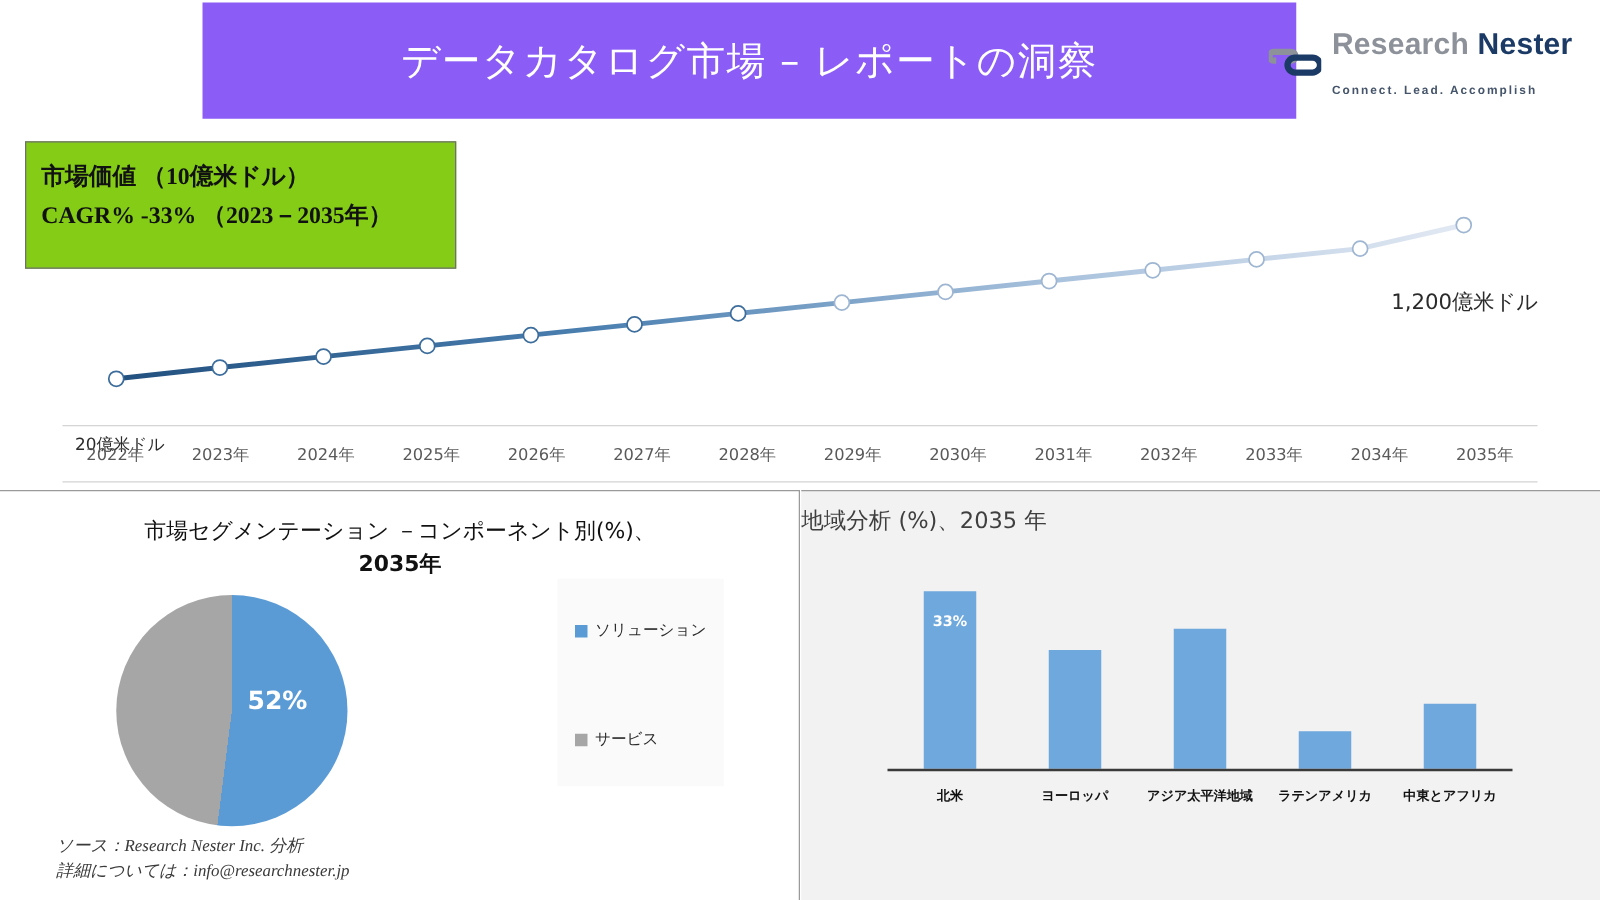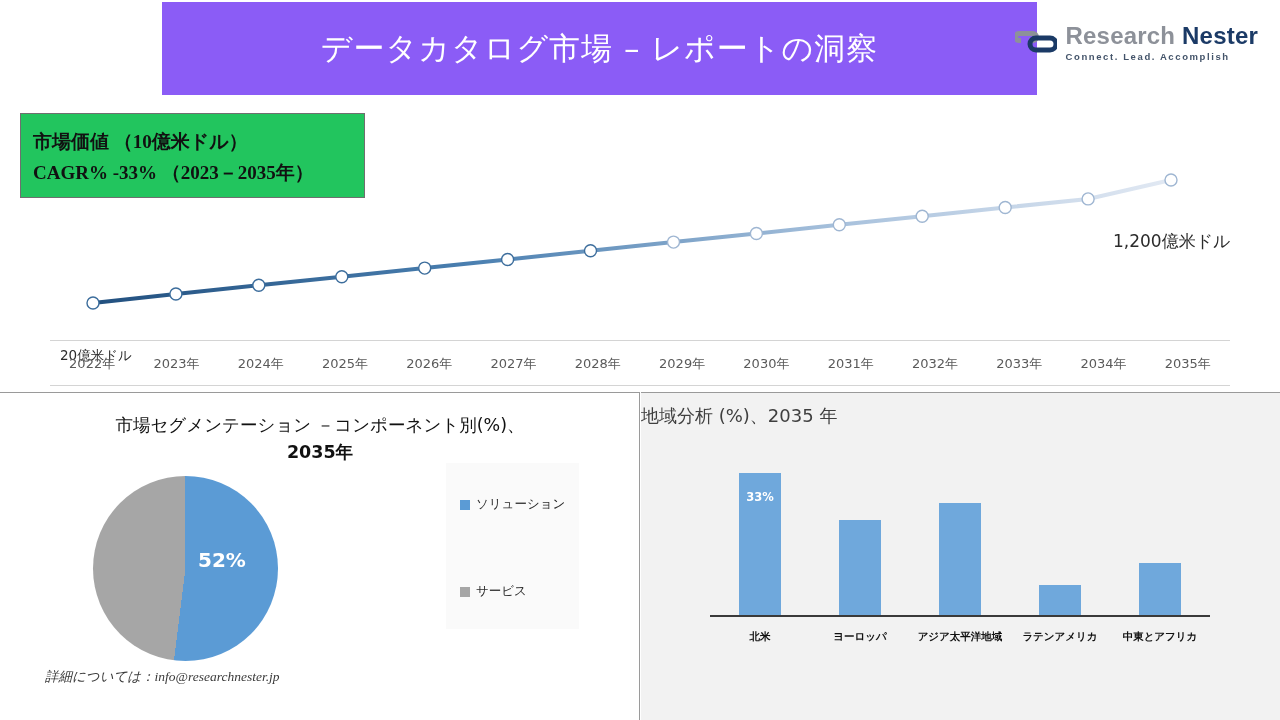--- a/index.html
+++ b/index.html
@@ -28,27 +28,27 @@
     position: absolute; right: 22px; top: 24px;
     display: flex; align-items: center; gap: 9px;
   }
   .logo-mark { width: 42px; height: 34px; flex: 0 0 auto; }
   .logo-text { display: flex; flex-direction: column; line-height: 1; }
   .logo-main { font-size: 24px; font-weight: bold; letter-spacing: .2px; }
   .logo-main .w1 { color: #8d9199; }
   .logo-main .w2 { color: #1b3a66; }
   .logo-tag {
     font-size: 9.5px; font-weight: bold; color: #44546a;
-    letter-spacing: 1.6px; margin-top: 4px;
+    letter-spacing: 1.6px; margin-top: 20px;
   }
 
   
   .info-box {
-    position: absolute; left: 20px; top: 113px; width: 345px; height: 85px;
-    border: 1.5px solid #6f6f6f; background: #22c55e;
+    position: absolute; left: 20px; top: 113px; width: 345px; height: 102px;
+    border: 1.5px solid #6f6f6f; background: #84cc16;
     padding: 12px 0 0 12px;
     font-family: "Liberation Serif", "DejaVu Serif", serif;
   }
   .info-line { font-size: 19px; font-weight: bold; color: #111; line-height: 1.65; }
 
   
   .line-chart { position: absolute; left: 0; top: 100px; width: 1280px; height: 290px; }
   .lbl-start {
     position: absolute; left: 60px; top: 247px; font-size: 13.5px; color: #2b2b2b;
     font-family: "DejaVu Sans", "Liberation Sans", sans-serif;
@@ -248,20 +248,21 @@
   <div class="legend-item i0">
     <span class="sw blue"></span>
     <span>ソリューション</span>
   </div>
   <div class="legend-item i1">
     <span class="sw gray"></span>
     <span>サービス</span>
   </div>
 
   <div class="source">
+    <div>ソース：Research Nester Inc. 分析</div>
     <div>詳細については：info@researchnester.jp</div>
   </div>
 
   <div class="bars" id="bars">
       <div class="bar-col">
         <div class="bar" style="height: 142.083px; background: rgb(111, 168, 220);">
           <div class="bar-val">33%</div>
         </div>
       </div>
       <div class="bar-col">

